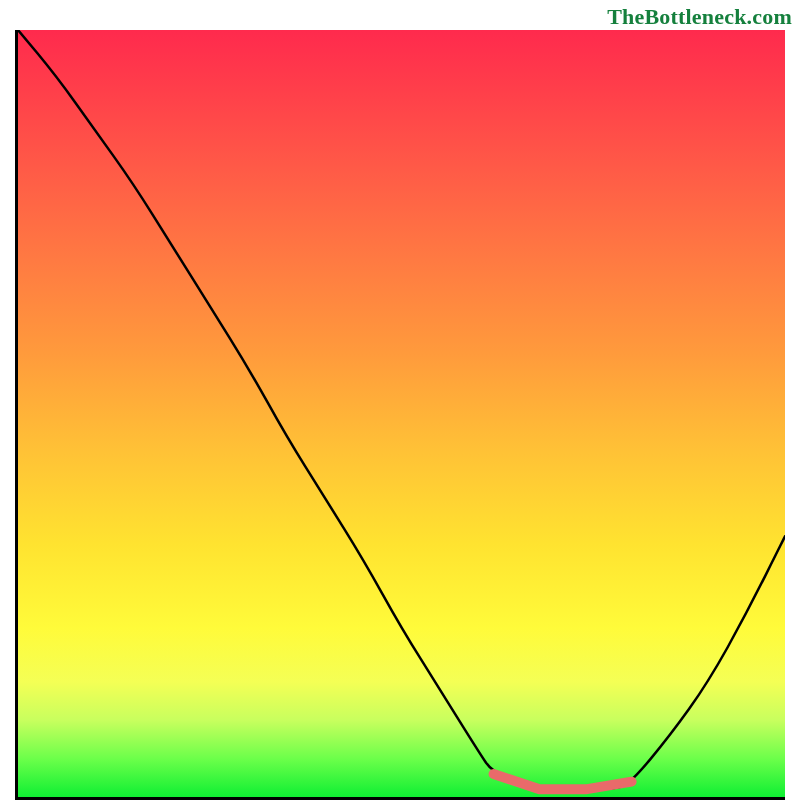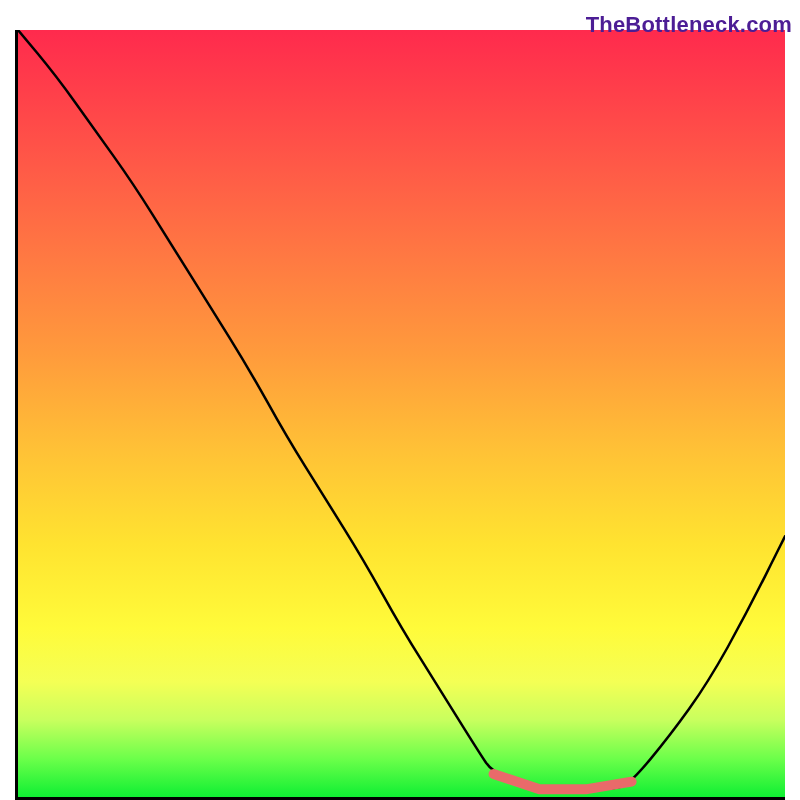--- a/index.html
+++ b/index.html
@@ -11,28 +11,29 @@
     font-family: Arial, Helvetica, sans-serif;
     background: #fff;
   }
   .chart-wrap {
     position: relative;
     width: 800px;
     height: 800px;
   }
   .watermark {
     position: absolute;
-    top: 12px;
+    top: 4px;
     right: 8px;
     font-size: 22px;
     font-weight: 600;
-    color: #4c1d95;
+    color: #15803d;
     letter-spacing: 0.2px;
     z-index: 5;
     user-select: none;
+    font-family: Liberation Serif, serif;
   }
   .plot-area {
     position: absolute;
     left: 15px;
     top: 30px;
     width: 770px;
     height: 770px;
     box-sizing: border-box;
     border-left: 3px solid #000;
     border-bottom: 3px solid #000;

